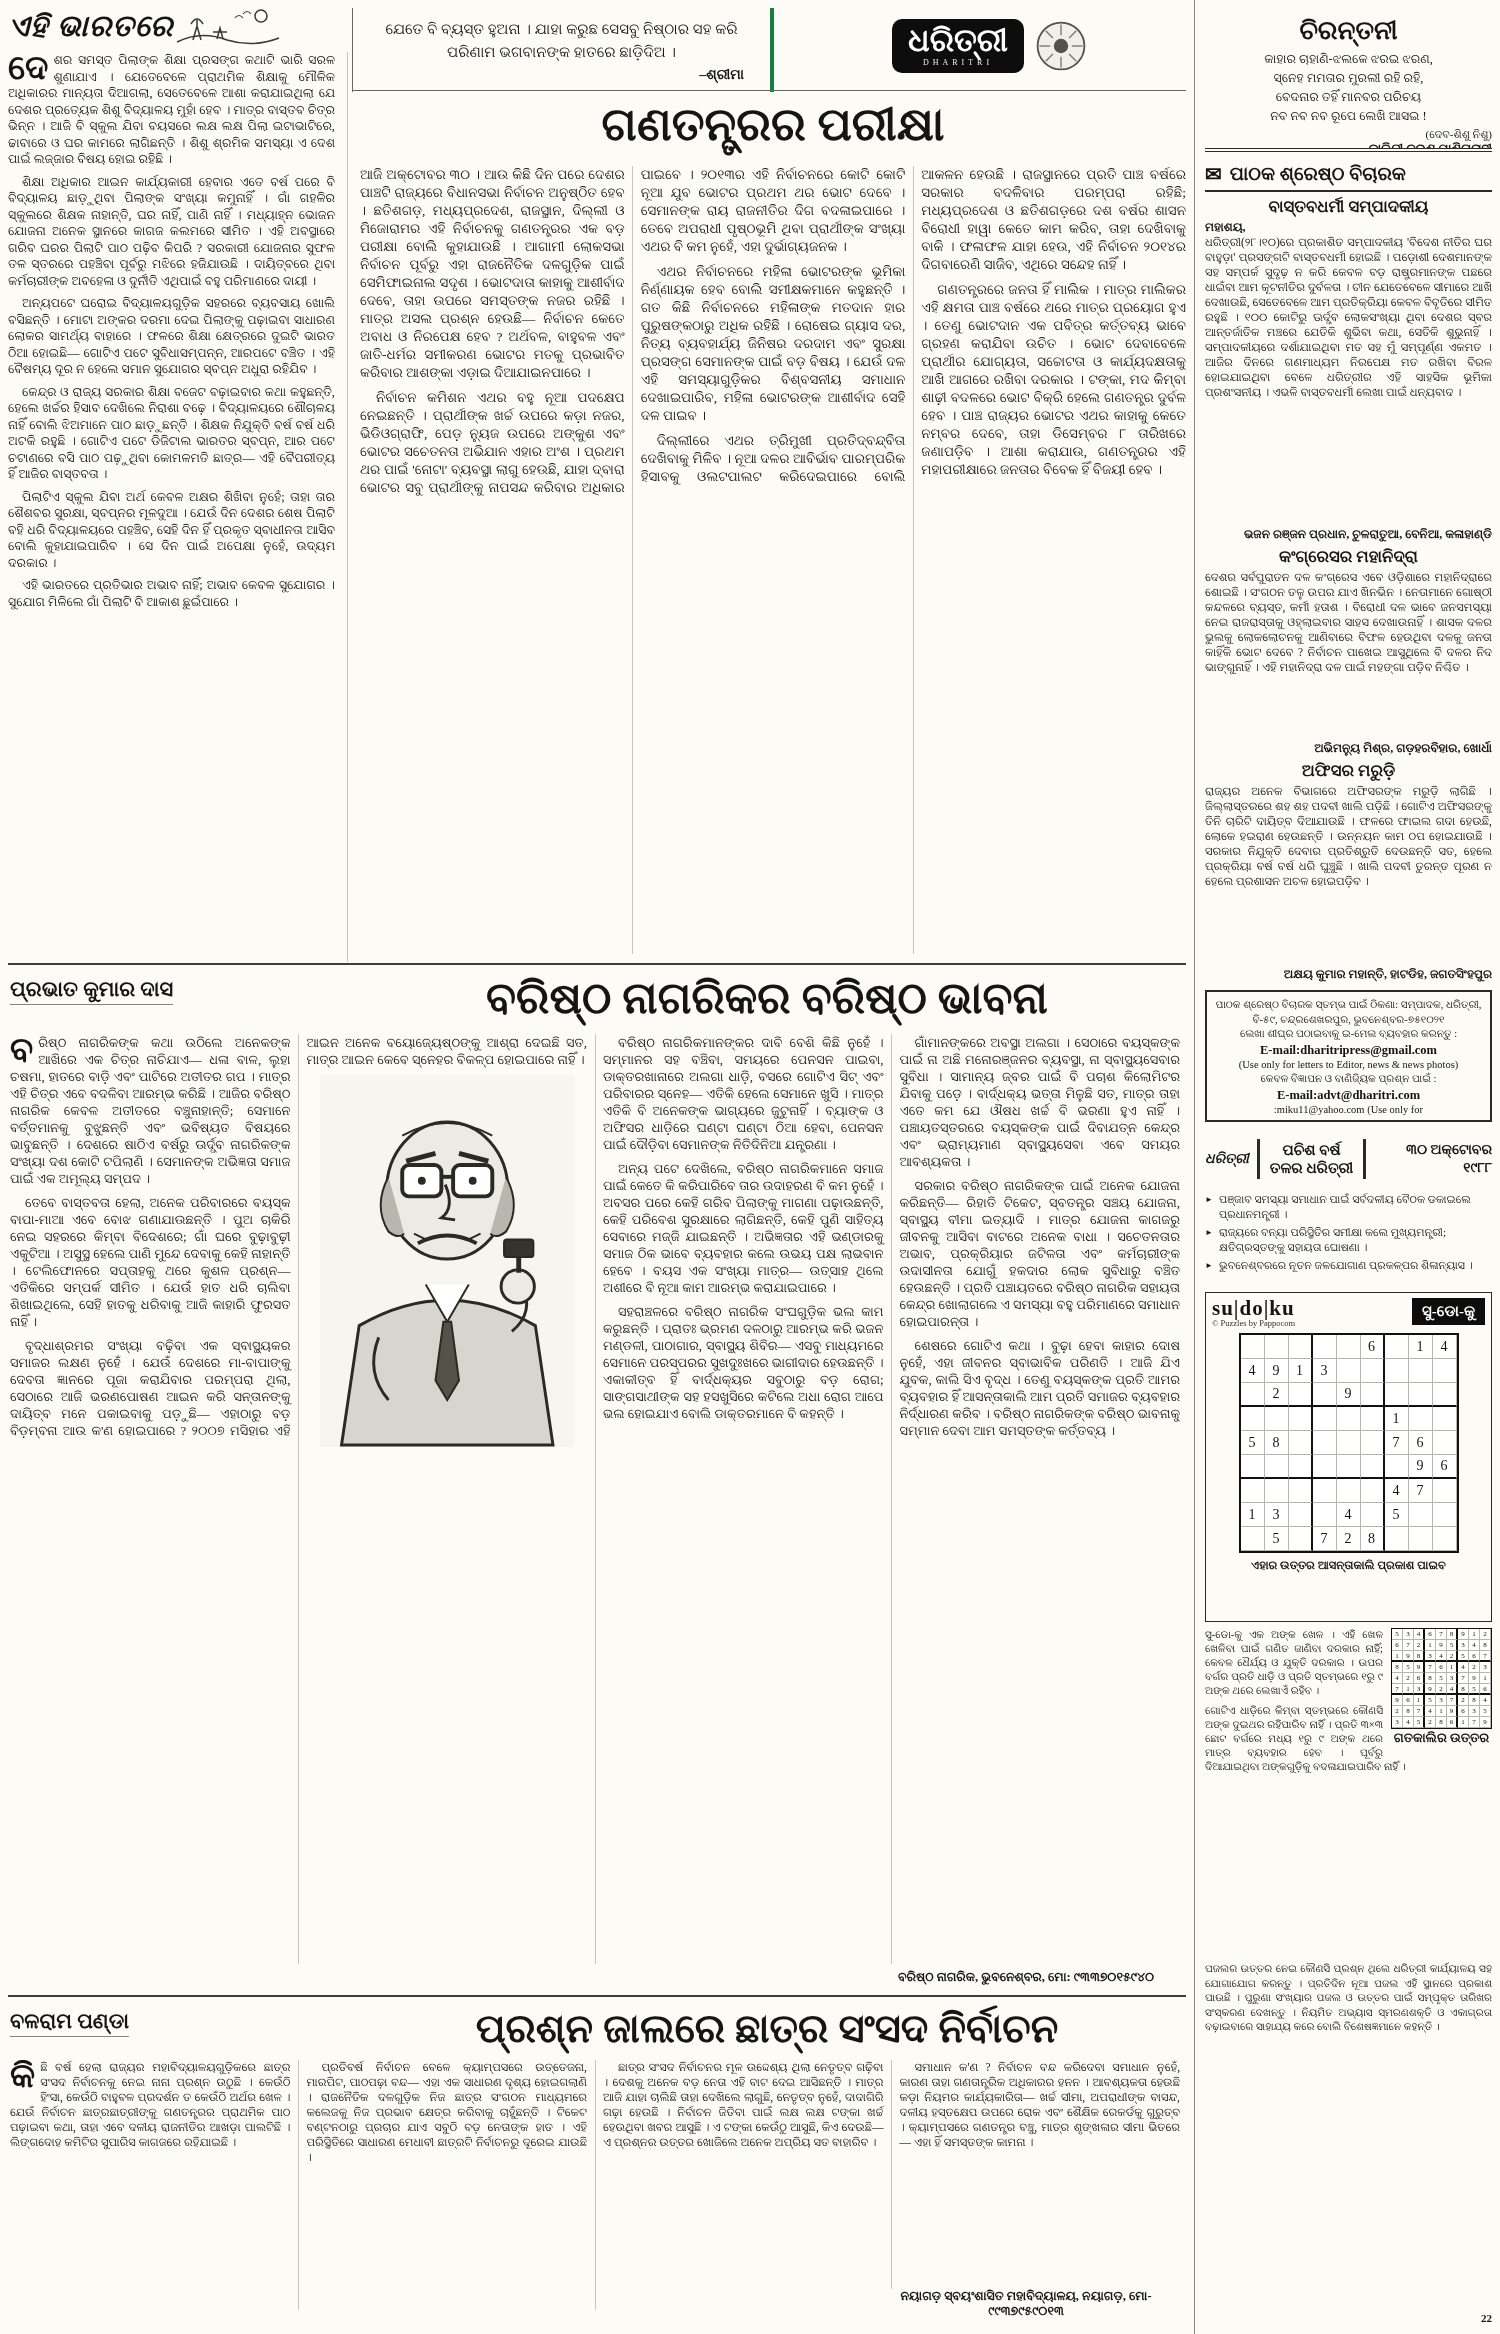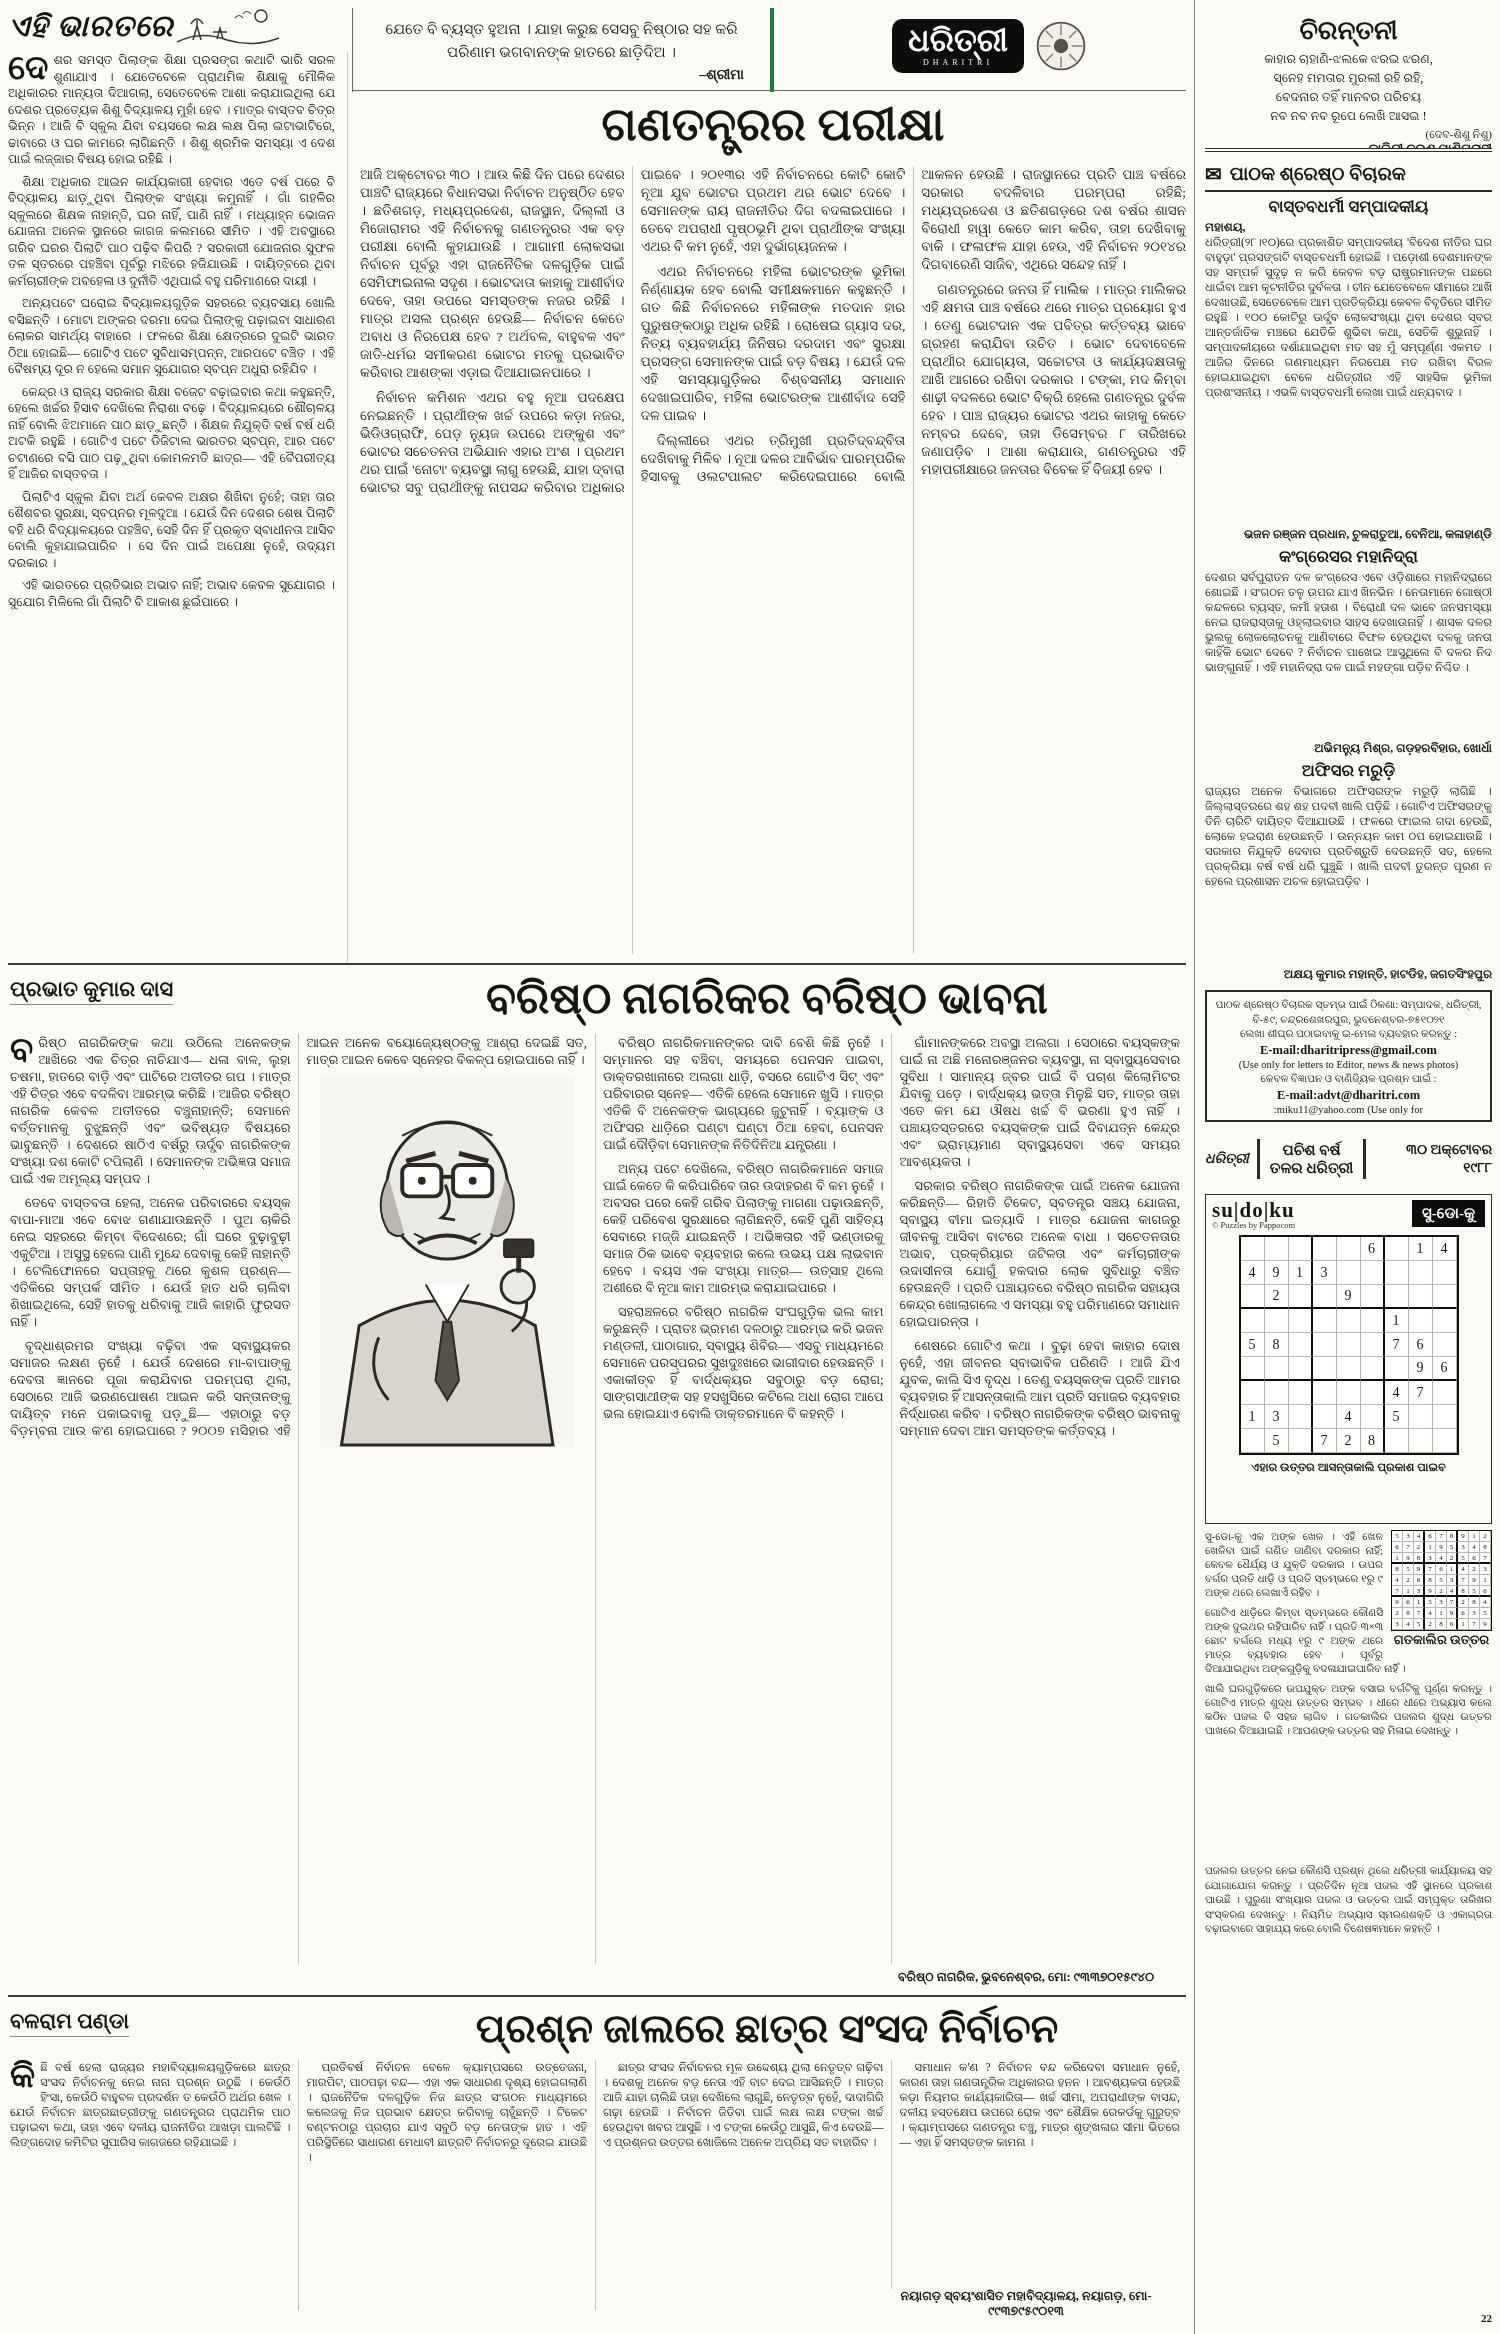--- a/index.html
+++ b/index.html
@@ -260,20 +260,25 @@
       <div class="y-brackets">
         <div>ପଚିଶ ବର୍ଷ</div>
         <div>ତଳର ଧରିତ୍ରୀ</div>
       </div>
       <div class="y-date">
         <div>୩୦ ଅକ୍ଟୋବର</div>
         <div>୧୯୮୮</div>
       </div>
     </div>
 
+    <ul class="bullets">
+      <li>ପଞ୍ଜାବ ସମସ୍ୟା ସମାଧାନ ପାଇଁ ସର୍ବଦଳୀୟ ବୈଠକ ଡକାଇଲେ ପ୍ରଧାନମନ୍ତ୍ରୀ ।</li>
+      <li>ରାଜ୍ୟରେ ବନ୍ୟା ପରିସ୍ଥିତିର ସମୀକ୍ଷା କଲେ ମୁଖ୍ୟମନ୍ତ୍ରୀ; କ୍ଷତିଗ୍ରସ୍ତଙ୍କୁ ସହାୟତା ଘୋଷଣା ।</li>
+      <li>ଭୁବନେଶ୍ବରରେ ନୂତନ ଜଳଯୋଗାଣ ପ୍ରକଳ୍ପର ଶିଳାନ୍ୟାସ ।</li>
+    </ul>
 
     <div class="sudoku-box">
       <div class="sudo-hd">
         <div>
           <div class="sudo-brand">su|do|ku</div>
           <div class="sudo-copy">© Puzzles by Pappocom</div>
         </div>
         <div class="sudo-label">ସୁ-ଡୋ-କୁ</div>
       </div>
       <div class="grid-big">
@@ -444,21 +449,20 @@
             <div class="cell">8</div>
             <div class="cell thickR">6</div>
             <div class="cell">1</div>
             <div class="cell">7</div>
             <div class="cell">9</div>
           </div>
         <div class="mini-label">ଗତକାଲିର ଉତ୍ତର</div>
       </div>
       <p>ସୁ-ଡୋ-କୁ ଏକ ଅଙ୍କ ଖେଳ । ଏହି ଖେଳ ଖେଳିବା ପାଇଁ ଗଣିତ ଜାଣିବା ଦରକାର ନାହିଁ; କେବଳ ଧୈର୍ଯ୍ୟ ଓ ଯୁକ୍ତି ଦରକାର । ଉପର ବର୍ଗର ପ୍ରତି ଧାଡ଼ି ଓ ପ୍ରତି ସ୍ତମ୍ଭରେ ୧ରୁ ୯ ଅଙ୍କ ଥରେ ଲେଖାଏଁ ରହିବ ।</p>
       <p>ଗୋଟିଏ ଧାଡ଼ିରେ କିମ୍ବା ସ୍ତମ୍ଭରେ କୌଣସି ଅଙ୍କ ଦୁଇଥର ରହିପାରିବ ନାହିଁ । ପ୍ରତି ୩×୩ ଛୋଟ ବର୍ଗରେ ମଧ୍ୟ ୧ରୁ ୯ ଅଙ୍କ ଥରେ ମାତ୍ର ବ୍ୟବହାର ହେବ । ପୂର୍ବରୁ ଦିଆଯାଇଥିବା ଅଙ୍କଗୁଡ଼ିକୁ ବଦଳାଯାଇପାରିବ ନାହିଁ ।</p>
-      <p>ଖାଲି ଘରଗୁଡ଼ିକରେ ଉପଯୁକ୍ତ ଅଙ୍କ ବସାଇ ବର୍ଗଟିକୁ ପୂର୍ଣ୍ଣ କରନ୍ତୁ । ଗୋଟିଏ ମାତ୍ର ଶୁଦ୍ଧ ଉତ୍ତର ସମ୍ଭବ । ଧୀରେ ଧୀରେ ଅଭ୍ୟାସ କଲେ କଠିନ ପଜଲ ବି ସହଜ ଲାଗିବ । ଗତକାଲିର ପଜଲର ଶୁଦ୍ଧ ଉତ୍ତର ପାଖରେ ଦିଆଯାଇଛି । ଆପଣଙ୍କ ଉତ୍ତର ସହ ମିଳାଇ ଦେଖନ୍ତୁ ।</p>
     </div>
 
     <div class="sudo-extra">ପଜଲର ଉତ୍ତର ନେଇ କୌଣସି ପ୍ରଶ୍ନ ଥିଲେ ଧରିତ୍ରୀ କାର୍ଯ୍ୟାଳୟ ସହ ଯୋଗାଯୋଗ କରନ୍ତୁ । ପ୍ରତିଦିନ ନୂଆ ପଜଲ ଏହି ସ୍ଥାନରେ ପ୍ରକାଶ ପାଉଛି । ପୁରୁଣା ସଂଖ୍ୟାର ପଜଲ ଓ ଉତ୍ତର ପାଇଁ ସମ୍ପୃକ୍ତ ତାରିଖର ସଂସ୍କରଣ ଦେଖନ୍ତୁ । ନିୟମିତ ଅଭ୍ୟାସ ସ୍ମରଣଶକ୍ତି ଓ ଏକାଗ୍ରତା ବଢ଼ାଇବାରେ ସାହାଯ୍ୟ କରେ ବୋଲି ବିଶେଷଜ୍ଞମାନେ କହନ୍ତି ।</div>
 
   </aside>
 
   <div class="page-num">22</div>
 
 </div>
 

